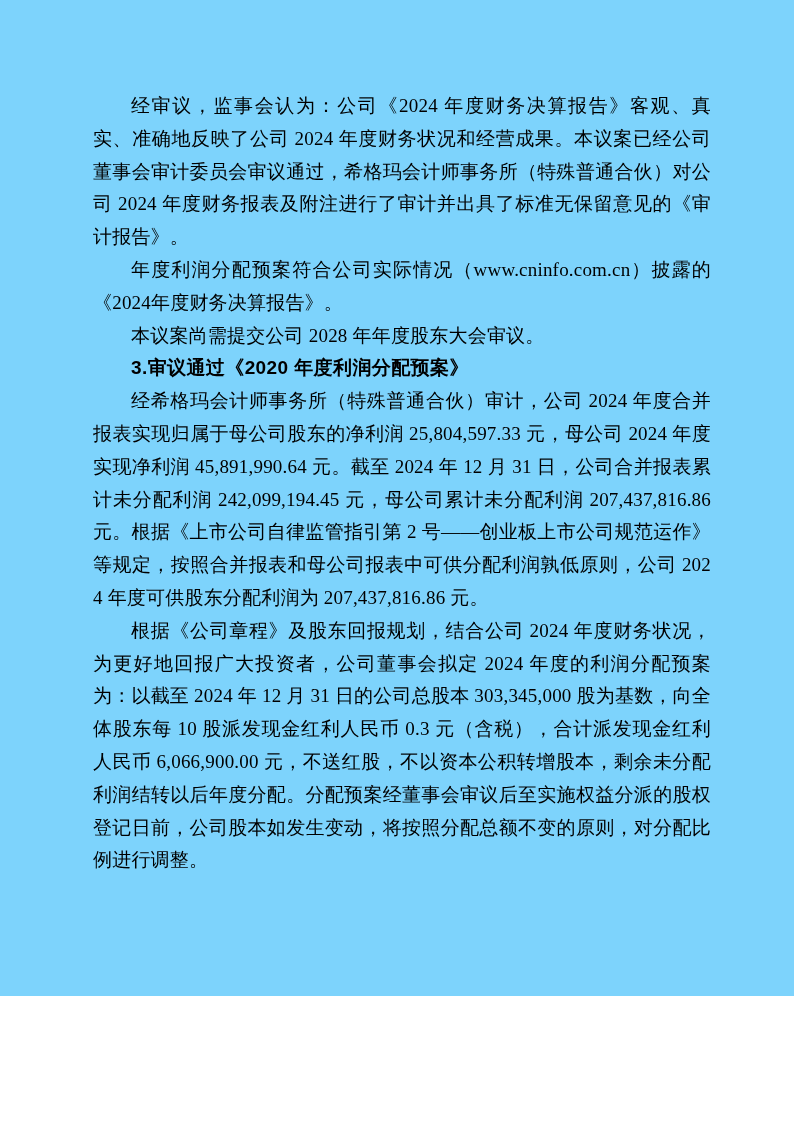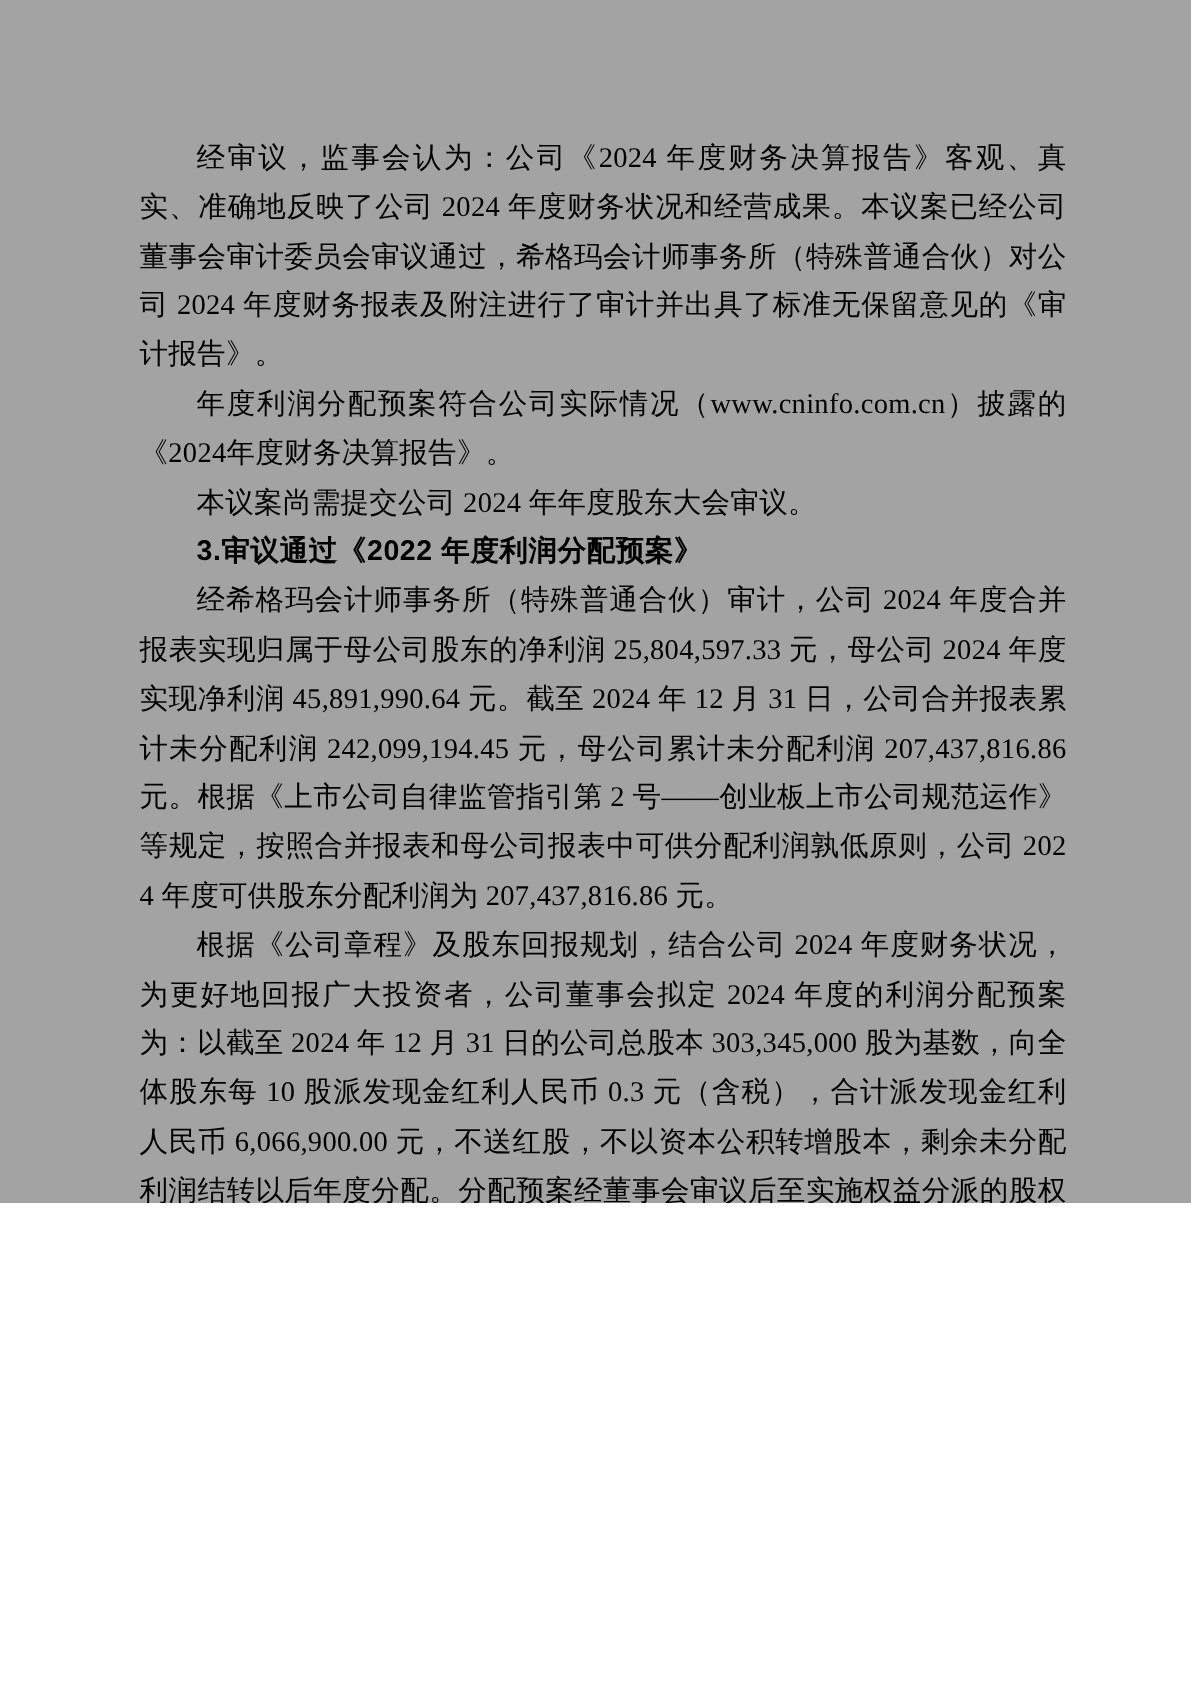--- a/index.html
+++ b/index.html
@@ -3,22 +3,22 @@
 <meta charset="utf-8">
 <style>
   html, body {
     margin: 0;
     padding: 0;
     background: #ffffff;
   }
   .page {
     position: relative;
     width: 794px;
-    height: 802px;
-    background: #a3a3a3;
+    height: 996px;
+    background: #7dd3fc;
     box-sizing: border-box;
     overflow: hidden;
   }
   .doc-body {
     position: absolute;
     left: 93px;
     top: 90px;
     width: 618px;
     font-family: "Liberation Serif", "DejaVu Serif", serif;
     font-size: 19px;
@@ -40,18 +40,18 @@
     letter-spacing: 0.4px;
   }
 </style>
 </head>
 <body>
 
 <div class="page">
   <div class="doc-body">
     <p>经审议，监事会认为：公司《2024 年度财务决算报告》客观、真实、准确地反映了公司 2024 年度财务状况和经营成果。本议案已经公司董事会审计委员会审议通过，希格玛会计师事务所（特殊普通合伙）对公司 2024 年度财务报表及附注进行了审计并出具了标准无保留意见的《审计报告》。</p>
     <p>年度利润分配预案符合公司实际情况（www.cninfo.com.cn）披露的《2024年度财务决算报告》。</p>
-    <p>本议案尚需提交公司 2024 年年度股东大会审议。</p>
-    <p class="heading">3.审议通过《2022 年度利润分配预案》</p>
+    <p>本议案尚需提交公司 2028 年年度股东大会审议。</p>
+    <p class="heading">3.审议通过《2020 年度利润分配预案》</p>
     <p>经希格玛会计师事务所（特殊普通合伙）审计，公司 2024 年度合并报表实现归属于母公司股东的净利润 25,804,597.33 元，母公司 2024 年度实现净利润 45,891,990.64 元。截至 2024 年 12 月 31 日，公司合并报表累计未分配利润 242,099,194.45 元，母公司累计未分配利润 207,437,816.86 元。根据《上市公司自律监管指引第 2 号——创业板上市公司规范运作》等规定，按照合并报表和母公司报表中可供分配利润孰低原则，公司 2024 年度可供股东分配利润为 207,437,816.86 元。</p>
     <p>根据《公司章程》及股东回报规划，结合公司 2024 年度财务状况，为更好地回报广大投资者，公司董事会拟定 2024 年度的利润分配预案为：以截至 2024 年 12 月 31 日的公司总股本 303,345,000 股为基数，向全体股东每 10 股派发现金红利人民币 0.3 元（含税），合计派发现金红利人民币 6,066,900.00 元，不送红股，不以资本公积转增股本，剩余未分配利润结转以后年度分配。分配预案经董事会审议后至实施权益分派的股权登记日前，公司股本如发生变动，将按照分配总额不变的原则，对分配比例进行调整。</p>
   </div>
 </div>
 
 </body></html>

